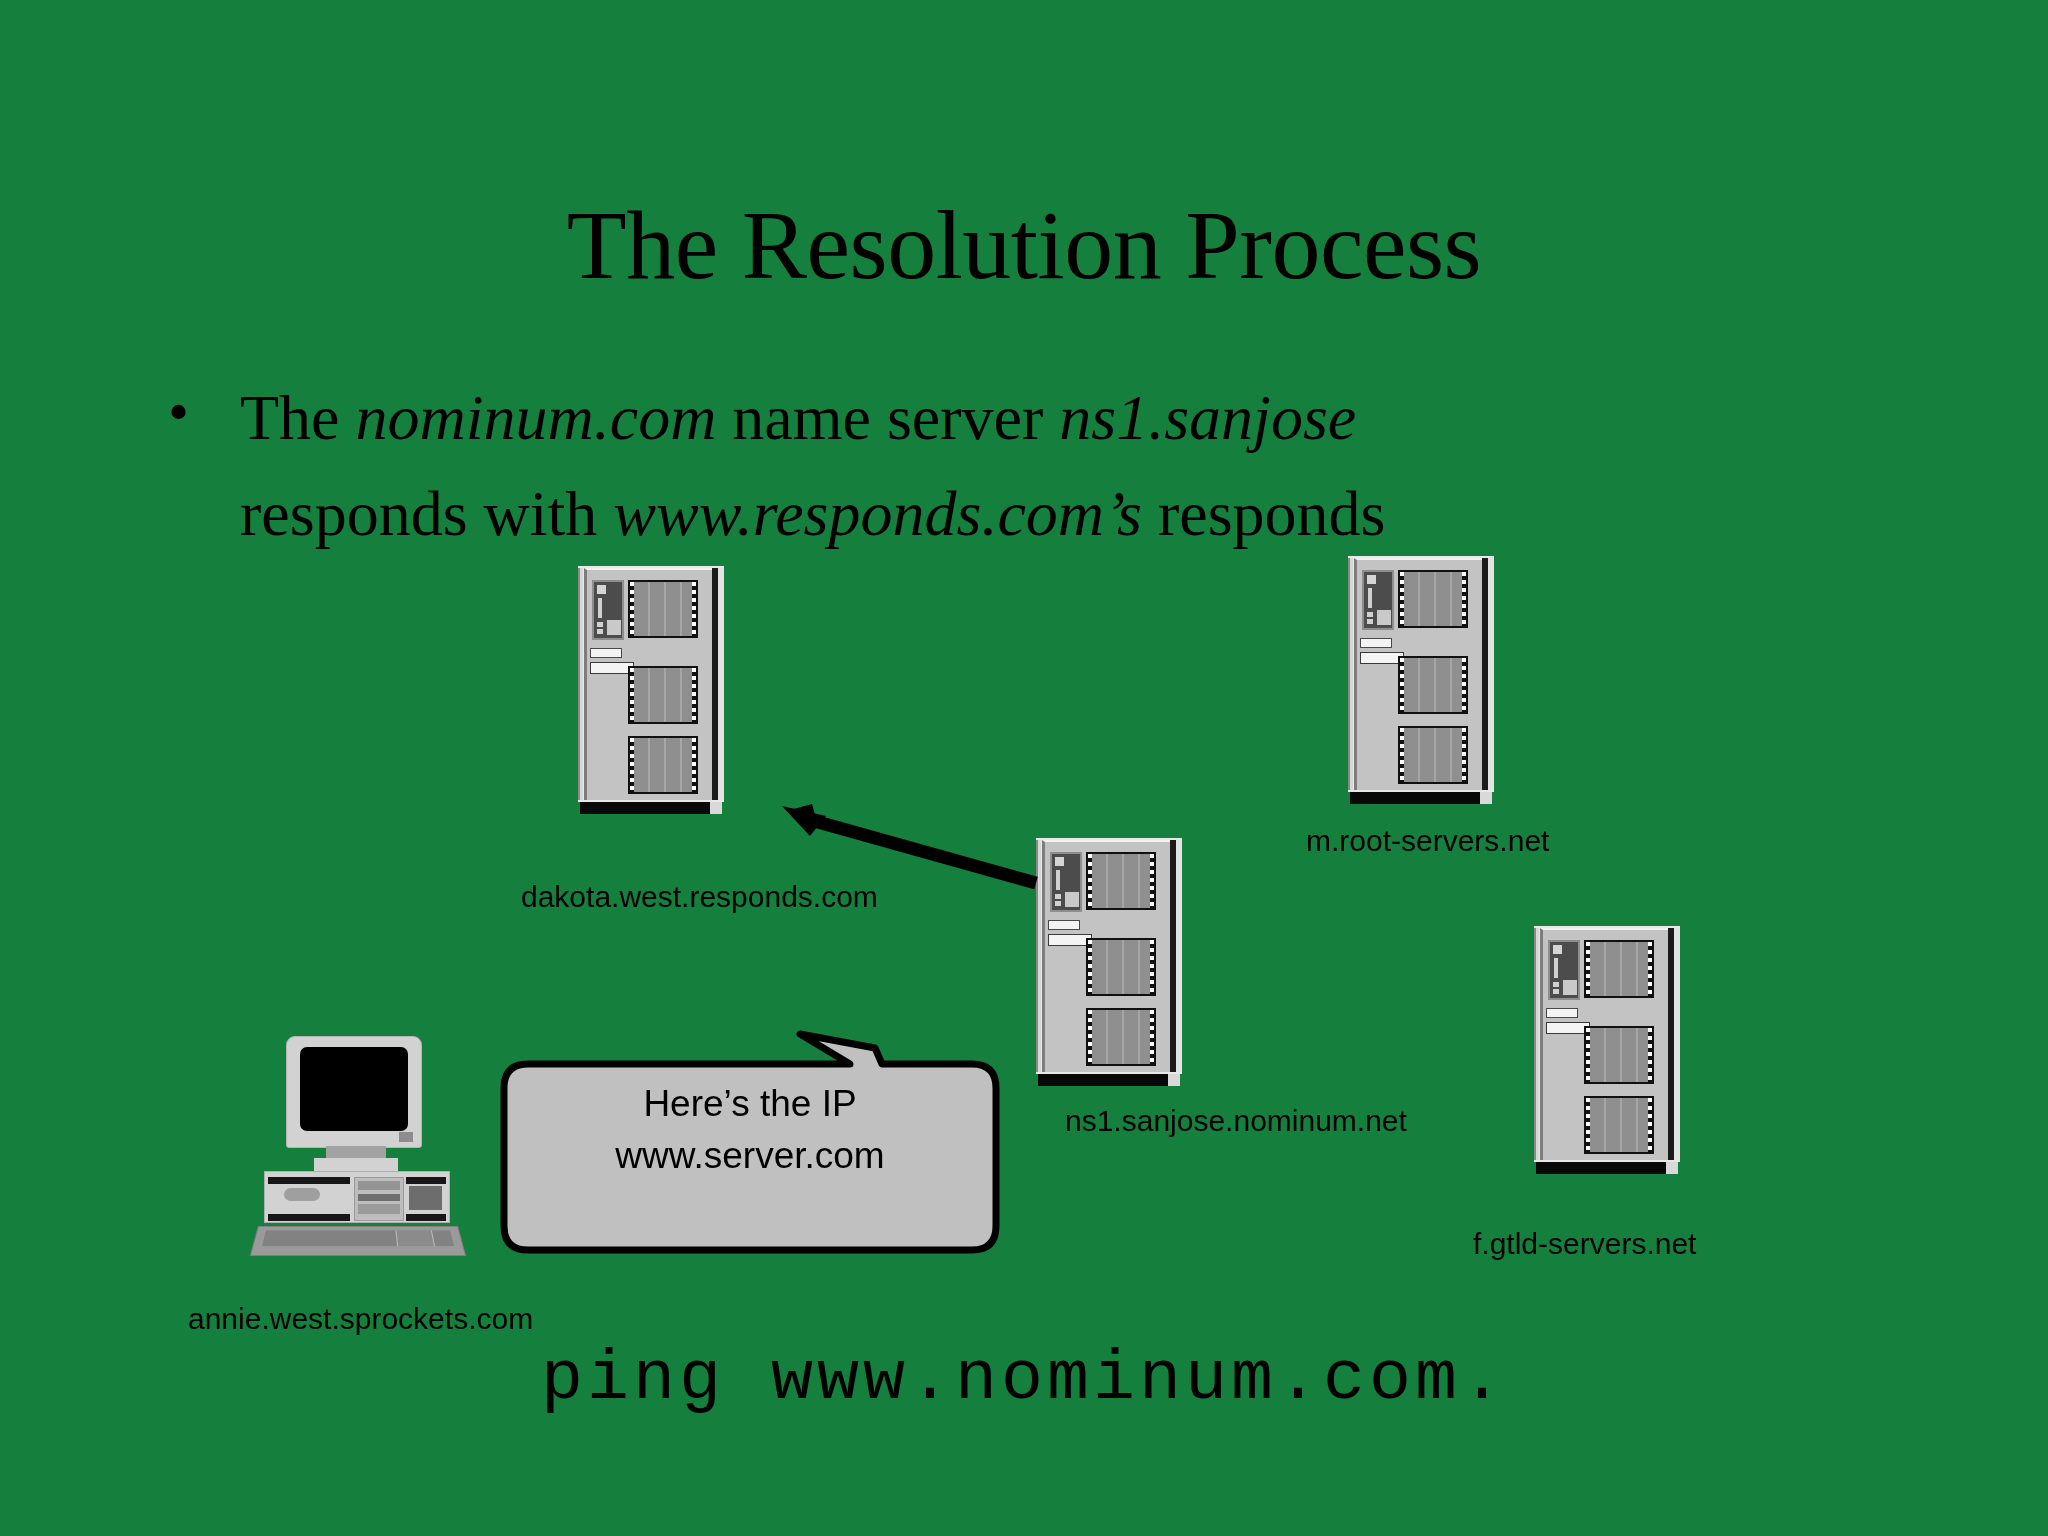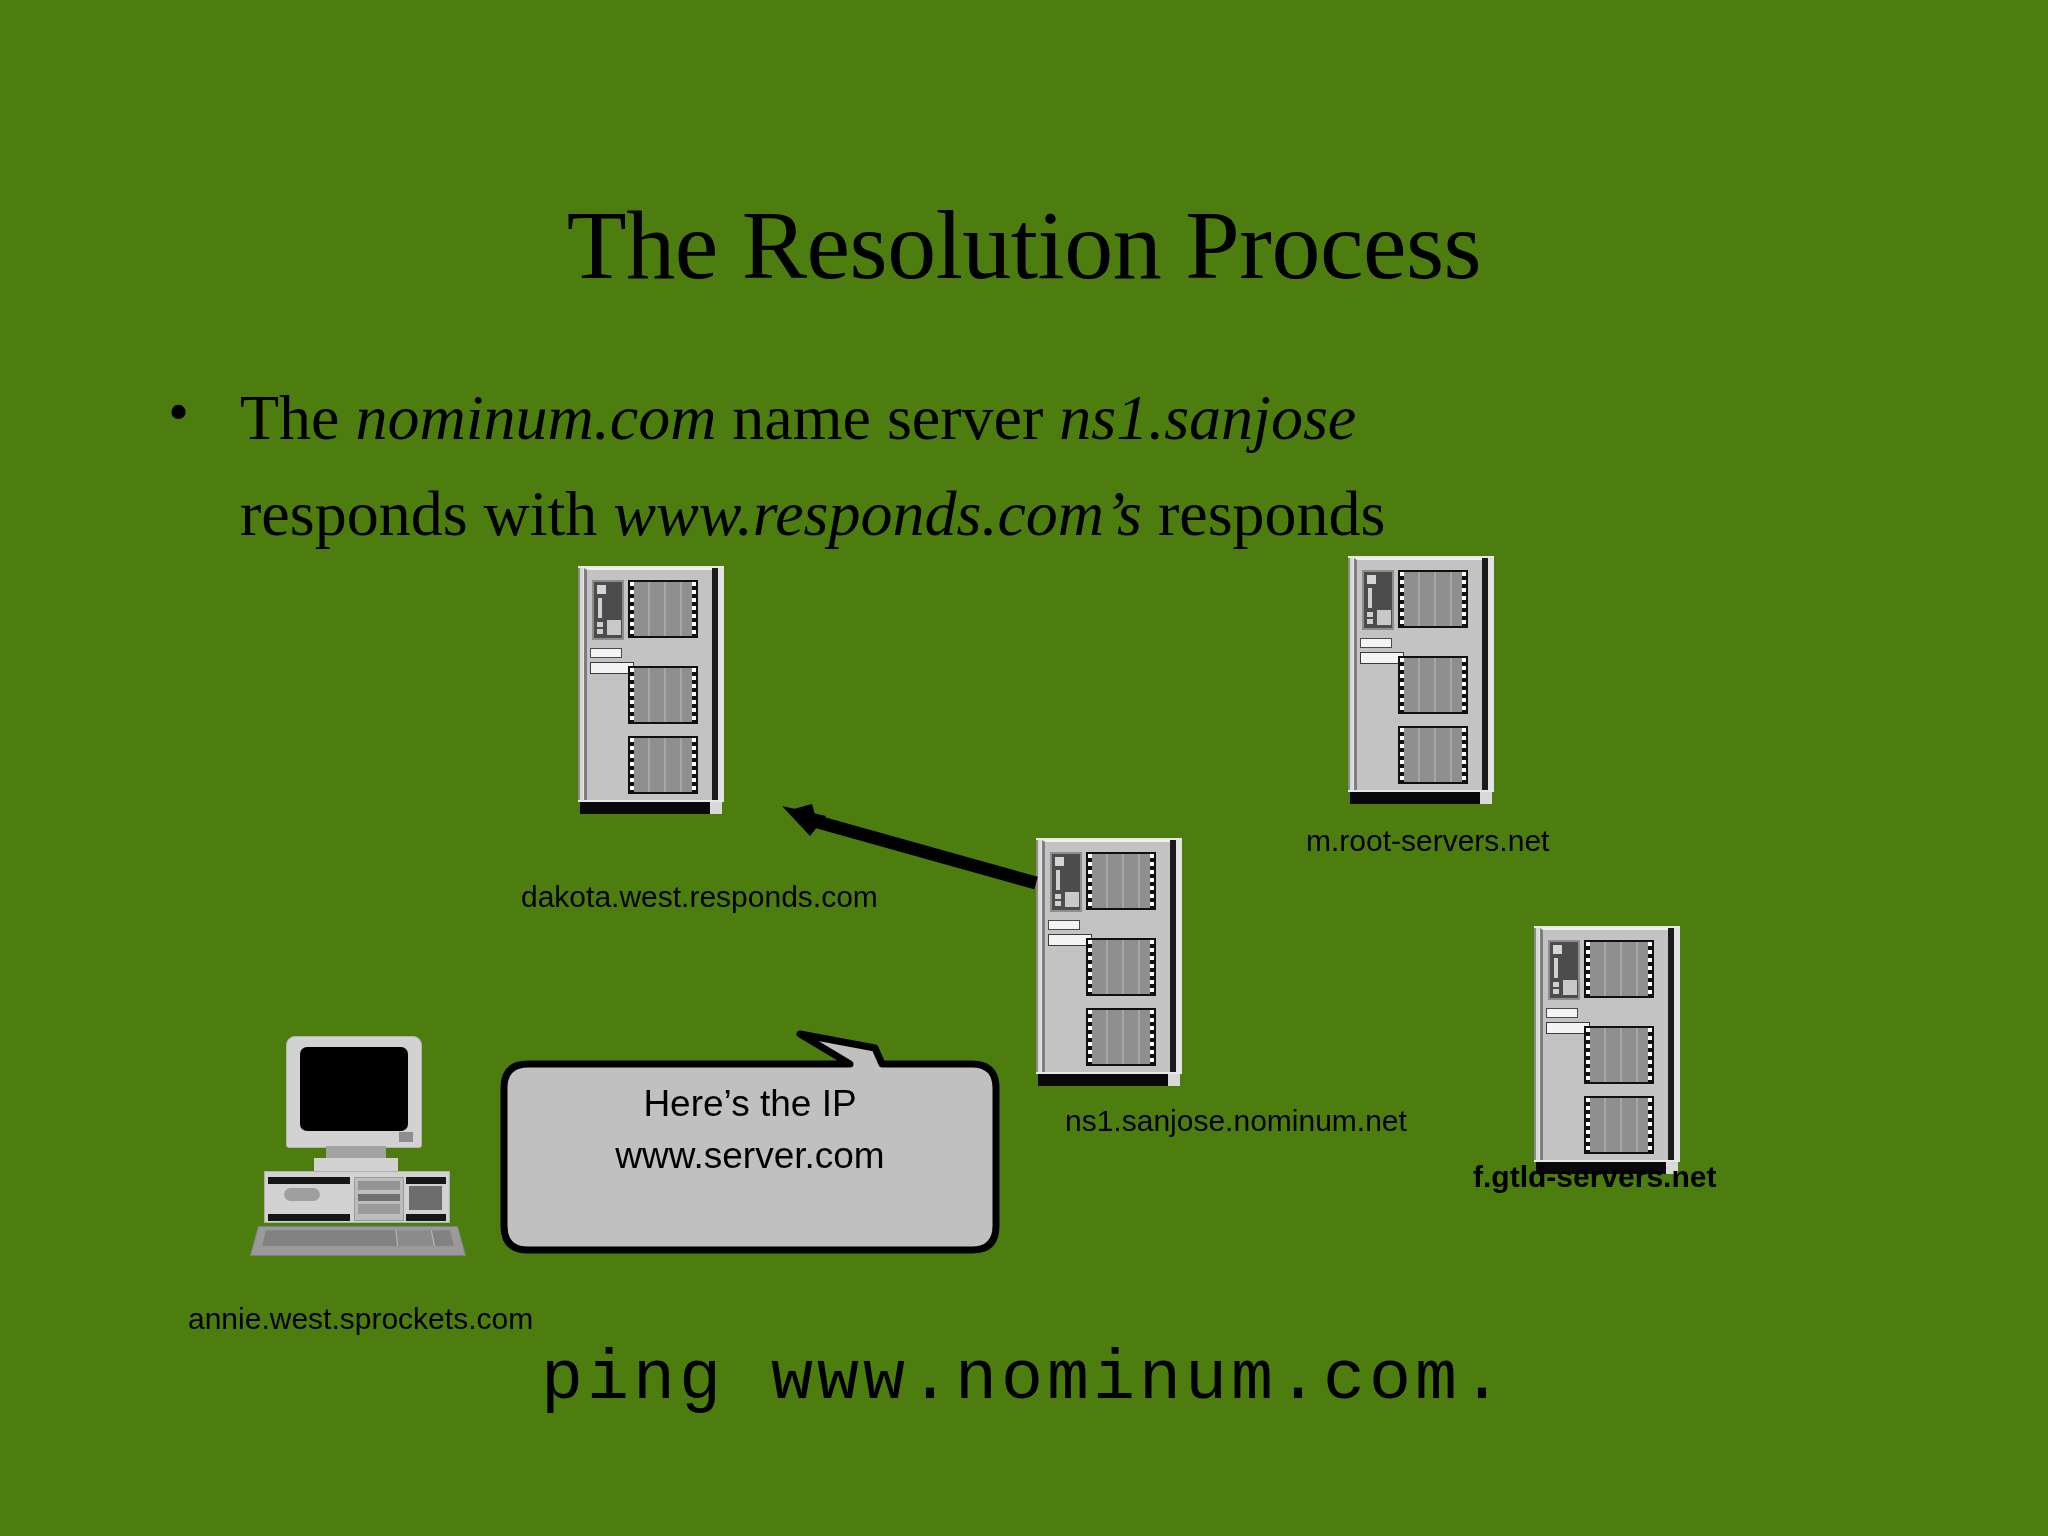--- a/index.html
+++ b/index.html
@@ -4,21 +4,21 @@
 <style>
   html, body {
     margin: 0;
     padding: 0;
     background: #ffffff;
   }
   #slide {
     position: relative;
     width: 2048px;
     height: 1536px;
-    background: #4d7c0f;
+    background: #15803d;
     overflow: hidden;
     font-family: "Liberation Serif", "DejaVu Serif", serif;
   }
 
   
   #slide-title {
     position: absolute;
     left: 0;
     top: 196px;
     width: 2048px;
@@ -541,21 +541,21 @@
     <div class="srv-bay b3">
       <div class="bay-dash-l"></div>
       <div class="bay-dash-r"></div>
       <div class="bay-rib" style="left:18px"></div>
       <div class="bay-rib" style="left:34px"></div>
       <div class="bay-rib" style="left:50px"></div>
     </div>
     <div class="srv-base-edge"></div>
     <div class="srv-base"></div>
   </div>
-  <div class="node-label" style="left:1473px; top:1160px;font-weight:bold;">f.gtld-servers.net</div>
+  <div class="node-label" style="left:1473px; top:1227px;">f.gtld-servers.net</div>
 
   <div id="workstation">
     <div class="mon-case"></div>
     <div class="mon-screen"></div>
     <div class="mon-led"></div>
     <div class="mon-neck"></div>
     <div class="mon-foot"></div>
     <div class="case-body"></div>
     <div class="case-stripe s1"></div>
     <div class="case-stripe s2"></div>

